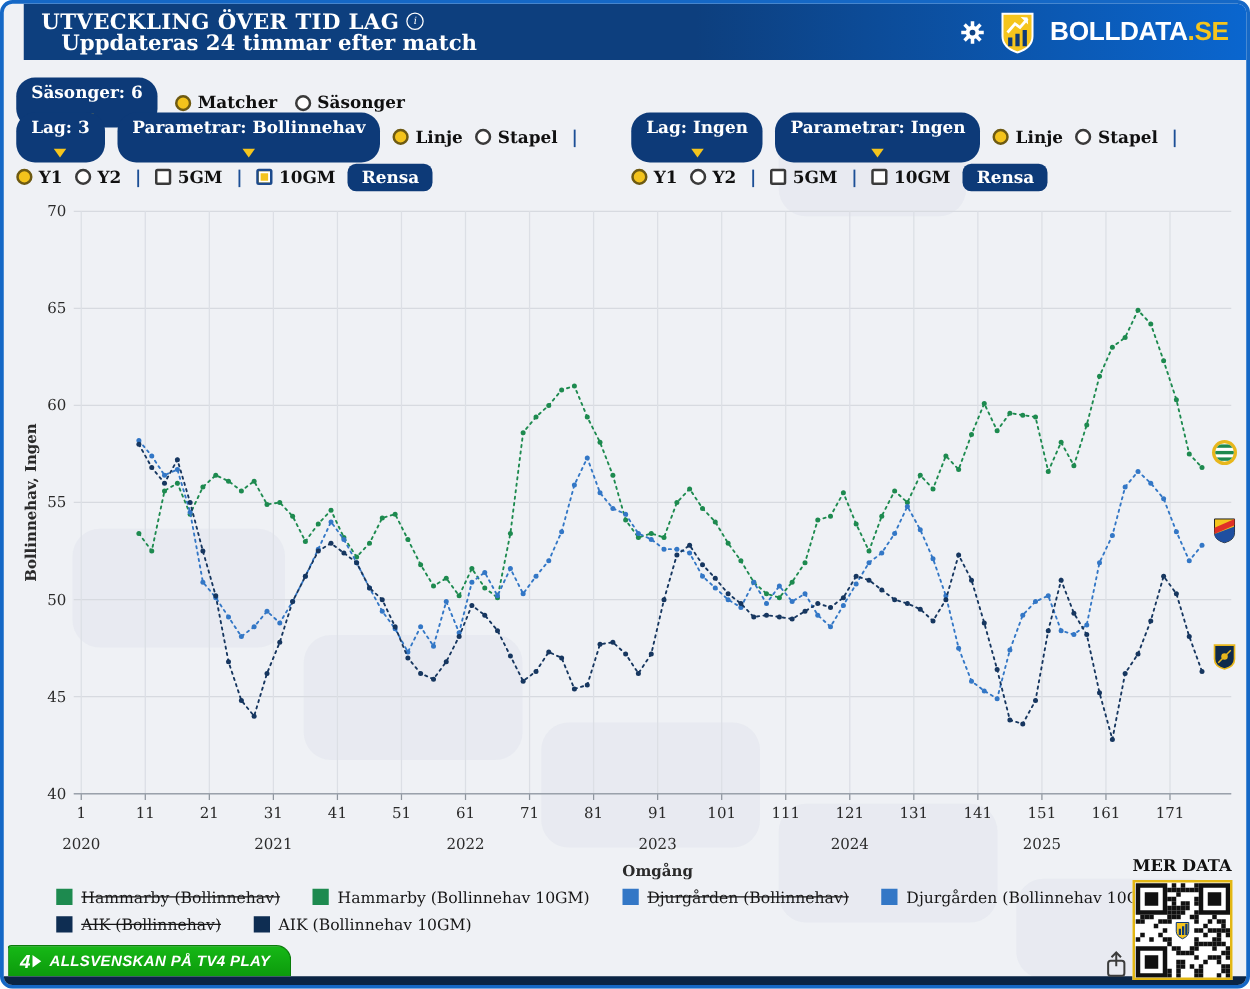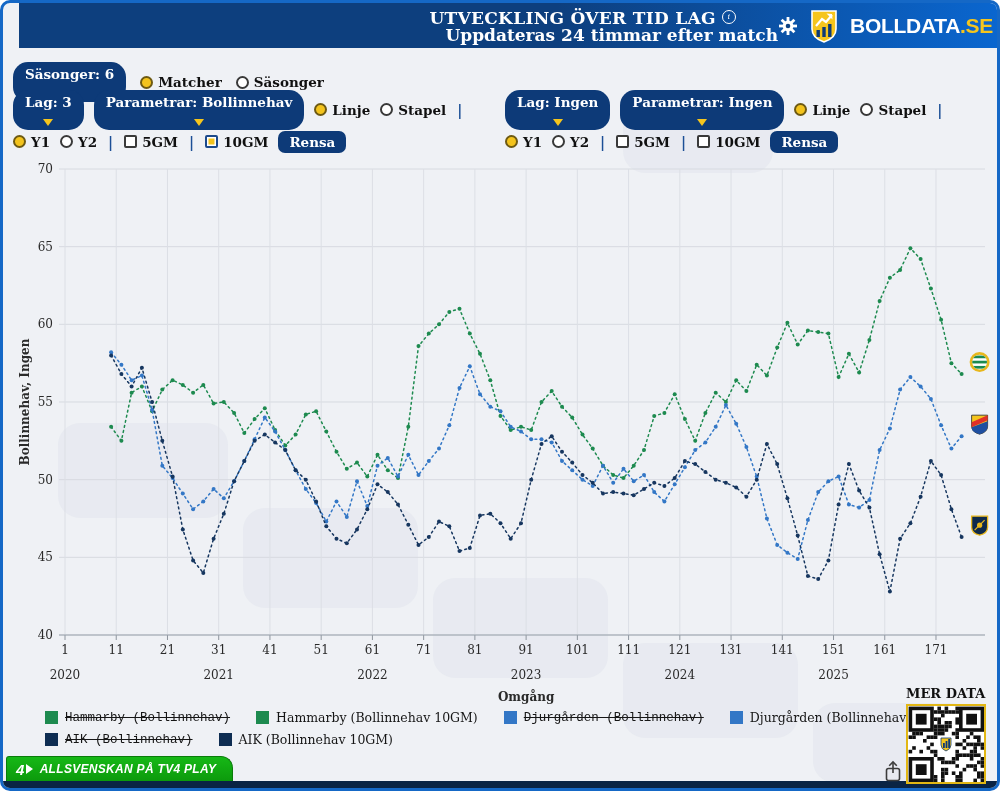--- a/index.html
+++ b/index.html
@@ -1,21 +1,21 @@
 <!DOCTYPE html>
 <html><head>
 <meta charset="utf-8">
 <style>
   html,body{margin:0;padding:0;background:#fff;}
   .card{position:relative;width:994px;height:785px;border:3px solid #1568c6;border-radius:10px;
         overflow:hidden;background:#eff1f5;font-family:"DejaVu Serif",serif;}
   
   .hdr{position:absolute;top:0;left:16px;right:0;height:45px;
        background:linear-gradient(90deg,#0d3f7e 0%,#0d3f7e 55%,#0a66cf 100%);
-       display:flex;justify-content:flex-end;align-items:center;padding:0 4px;z-index:5;}
+       display:flex;justify-content:space-between;align-items:center;padding:0 14px;z-index:5;}
   .hleft{color:#fff;}
   .titleRow{display:flex;align-items:flex-start;gap:6px;}
   .title{font-size:17px;font-weight:bold;letter-spacing:.3px;line-height:19px;}
   .info{width:12px;height:12px;border:1.3px solid #fff;border-radius:50%;font-size:8px;line-height:12px;
         text-align:center;font-style:italic;margin-top:1px;display:inline-block;}
   .subtitle{font-size:17px;font-weight:bold;line-height:14px;margin-left:16px;}
   .hright{display:flex;align-items:center;gap:12px;}
   .brand{font-family:"Liberation Sans",sans-serif;font-weight:bold;font-size:21px;color:#fff;letter-spacing:-.3px;}
   .brand .se{color:#f5c51d;}
   
@@ -38,21 +38,21 @@
          border:none;font-family:"DejaVu Serif",serif;cursor:pointer;}
   
   #chart{position:absolute;left:0;top:0;z-index:1;}
   .wm{position:absolute;background:#e4e7ee;border-radius:22px;z-index:0;opacity:.65;}
   .tickTxt{font-size:12px;fill:#2a2a2a;font-family:"DejaVu Serif",serif;}
   
   #legend{position:absolute;top:707px;left:42px;width:910px;display:flex;flex-wrap:wrap;
           column-gap:26px;row-gap:7px;z-index:4;}
   .legItem{display:flex;align-items:center;gap:7px;font-size:12.5px;color:#161616;cursor:pointer;}
   .legSq{width:13px;height:13px;display:inline-block;}
-  .struck{text-decoration:line-through;font-family:Liberation Mono, monospace;}
+  .struck{text-decoration:line-through;}
   
   .merdata{position:absolute;top:683px;left:903px;width:86px;text-align:left;z-index:4;}
   .merdata .lbl{font-weight:bold;font-size:13px;color:#101010;margin-bottom:3px;}
   .qrBox{width:76px;height:76px;background:#fff;border:2px solid #e2b714;display:inline-block;}
   .share{position:absolute;top:757px;left:880px;z-index:4;cursor:pointer;}
   
   .tv4{position:absolute;left:3px;bottom:7px;height:24px;display:flex;align-items:center;gap:7px;
        padding:0 16px 0 9px;border-radius:3px 12px 0 0;z-index:5;cursor:pointer;
        background:linear-gradient(180deg,#17bb17,#0a940a8 140%),linear-gradient(90deg,#0a930a,#14c214 45%,#0a930a);
        background:linear-gradient(180deg,#16b816 0%,#0c9a0c 100%);

